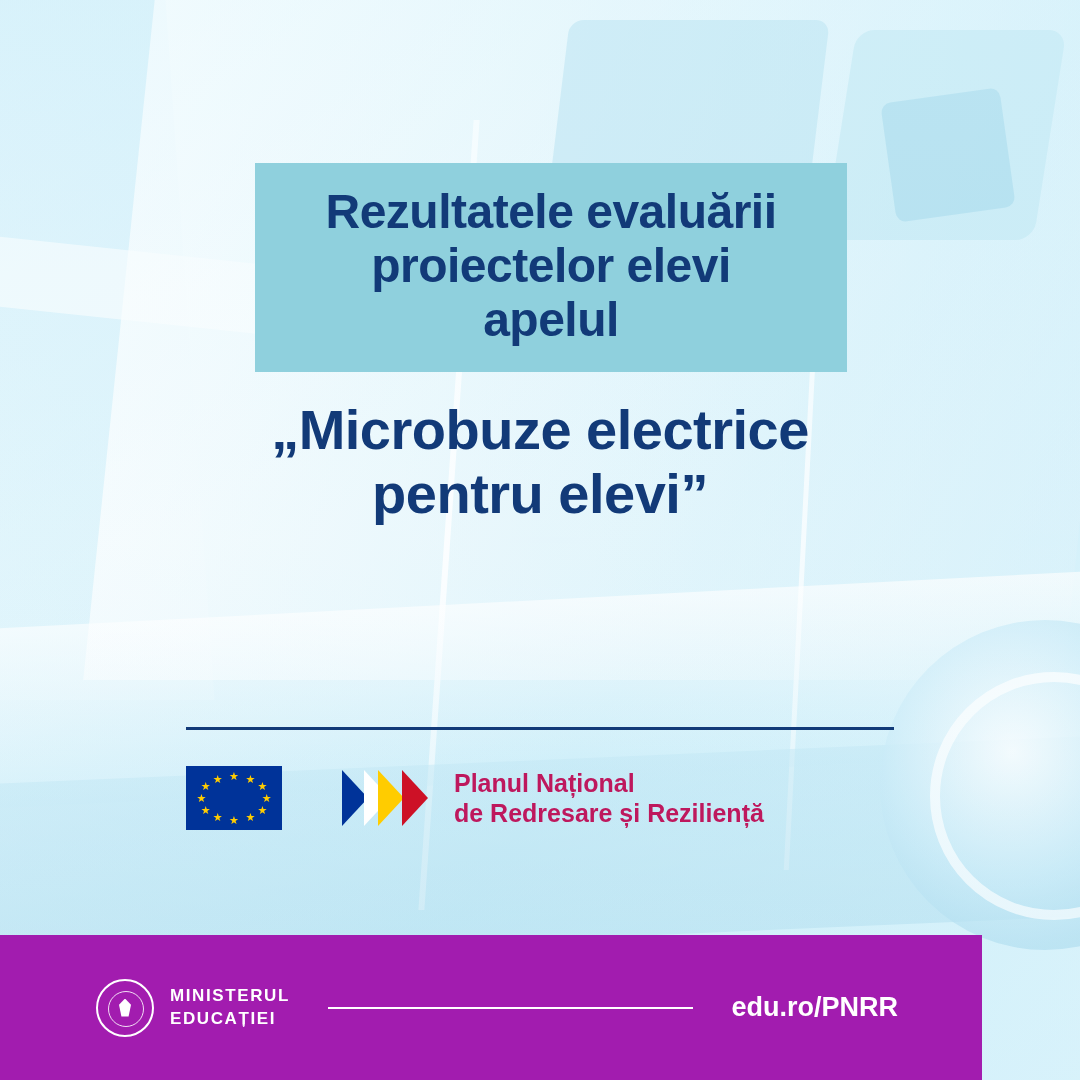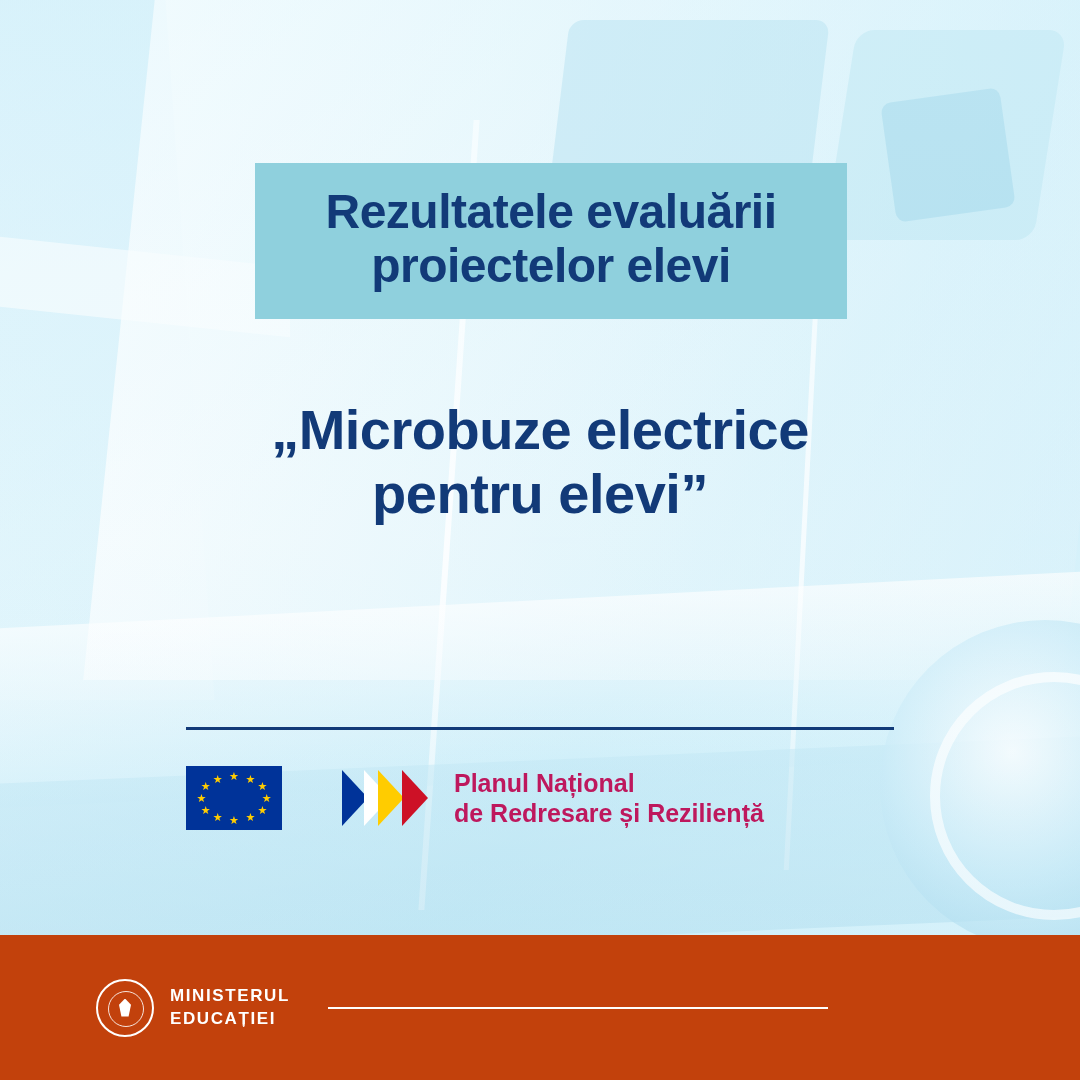--- a/index.html
+++ b/index.html
@@ -236,23 +236,23 @@
     font-weight: bold;
     line-height: 1.2;
     white-space: nowrap;
   }
 
   
   .footer {
     position: absolute;
     left: 0;
     bottom: 0;
-    width: 1080px;
+    width: 982px;
     height: 145px;
-    background: #c2410c;
+    background: #a21caf;
     display: flex;
     align-items: center;
   }
   .ministry {
     display: flex;
     align-items: center;
     gap: 16px;
     margin-left: 96px;
   }
   .seal {
@@ -324,20 +324,21 @@
     <div class="bus-skirt"></div>
     <div class="road"></div>
     <div class="wheel"></div>
     <div class="wheel-hub"></div>
     <div class="haze"></div>
   </div>
 
   <div class="title-box">
     <div class="line">Rezultatele evaluării</div>
     <div class="line">proiectelor elevi</div>
+    <div class="line">apelul</div>
   </div>
 
   <div class="subtitle">
     <div>„Microbuze electrice</div>
     <div>pentru elevi”</div>
   </div>
 
   <div class="divider"></div>
 
   <div class="logos">
@@ -376,15 +377,16 @@
 
   <div class="footer">
     <div class="ministry">
       <div class="seal"></div>
       <div class="ministry-text">
         <div>MINISTERUL</div>
         <div>EDUCAȚIEI</div>
       </div>
     </div>
     <div class="footer-rule"></div>
+    <div class="footer-url">edu.ro/PNRR</div>
   </div>
 
 </div>
 
 </body></html>

